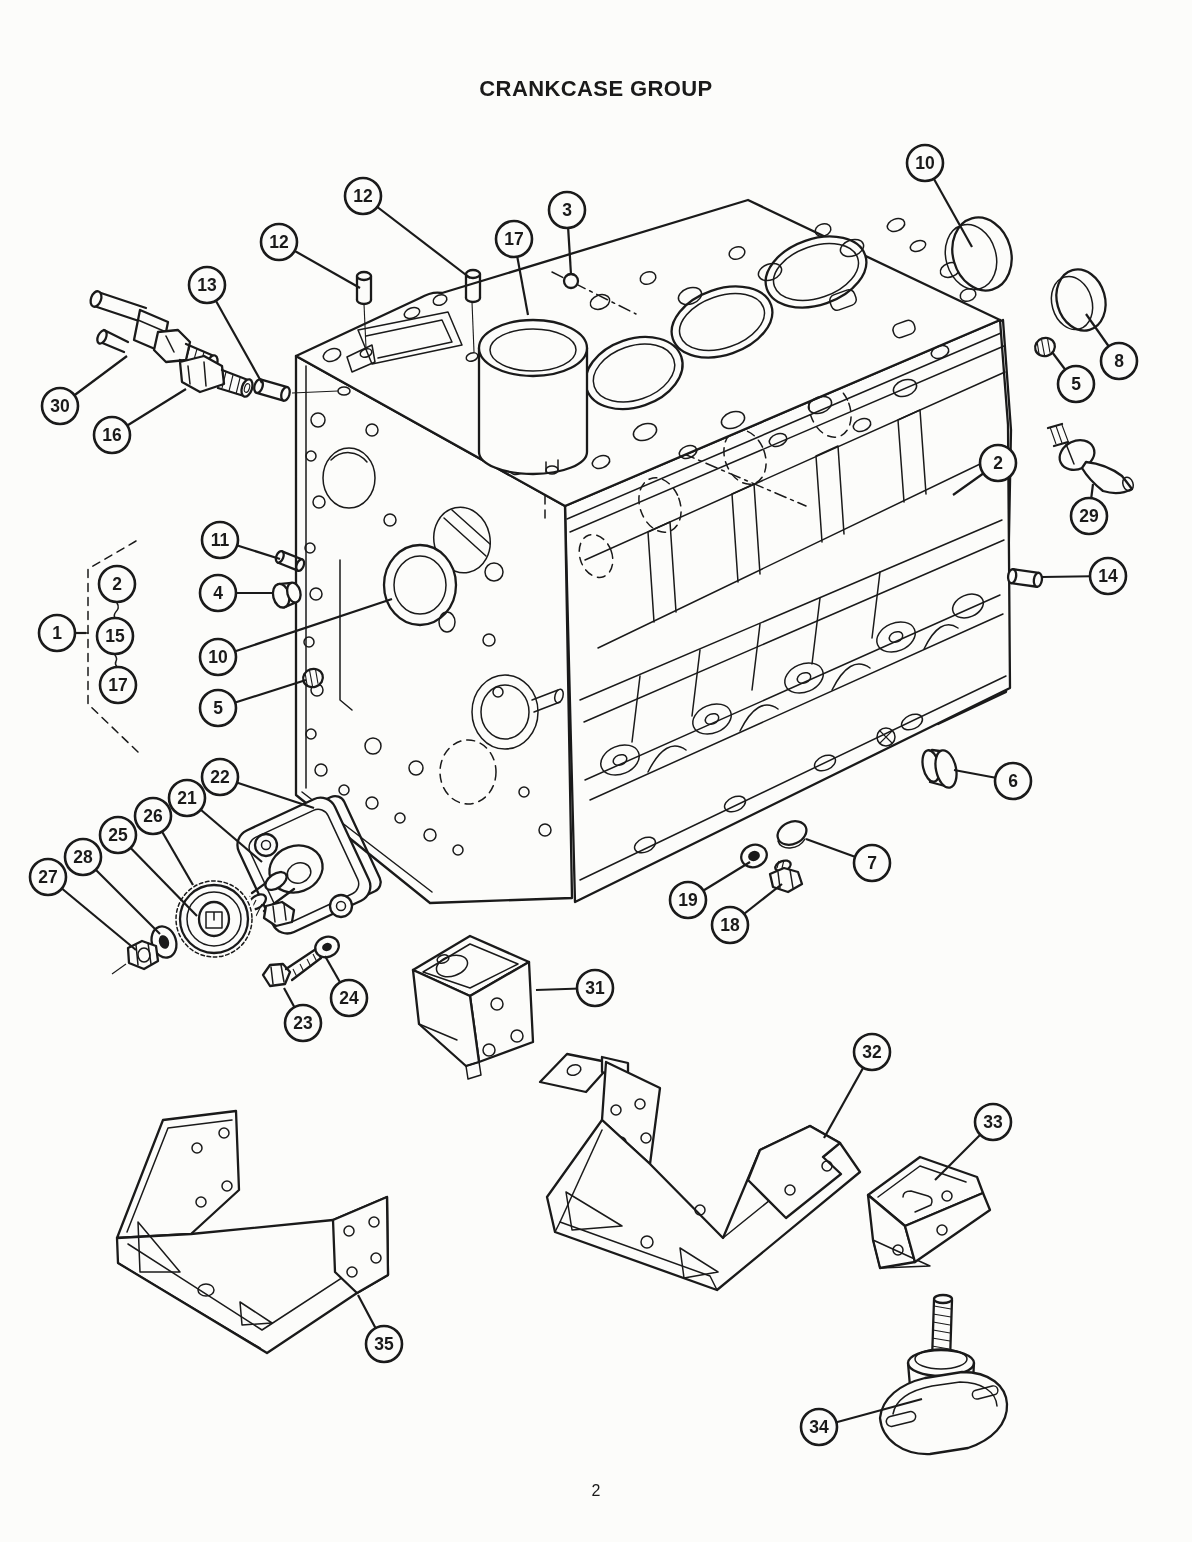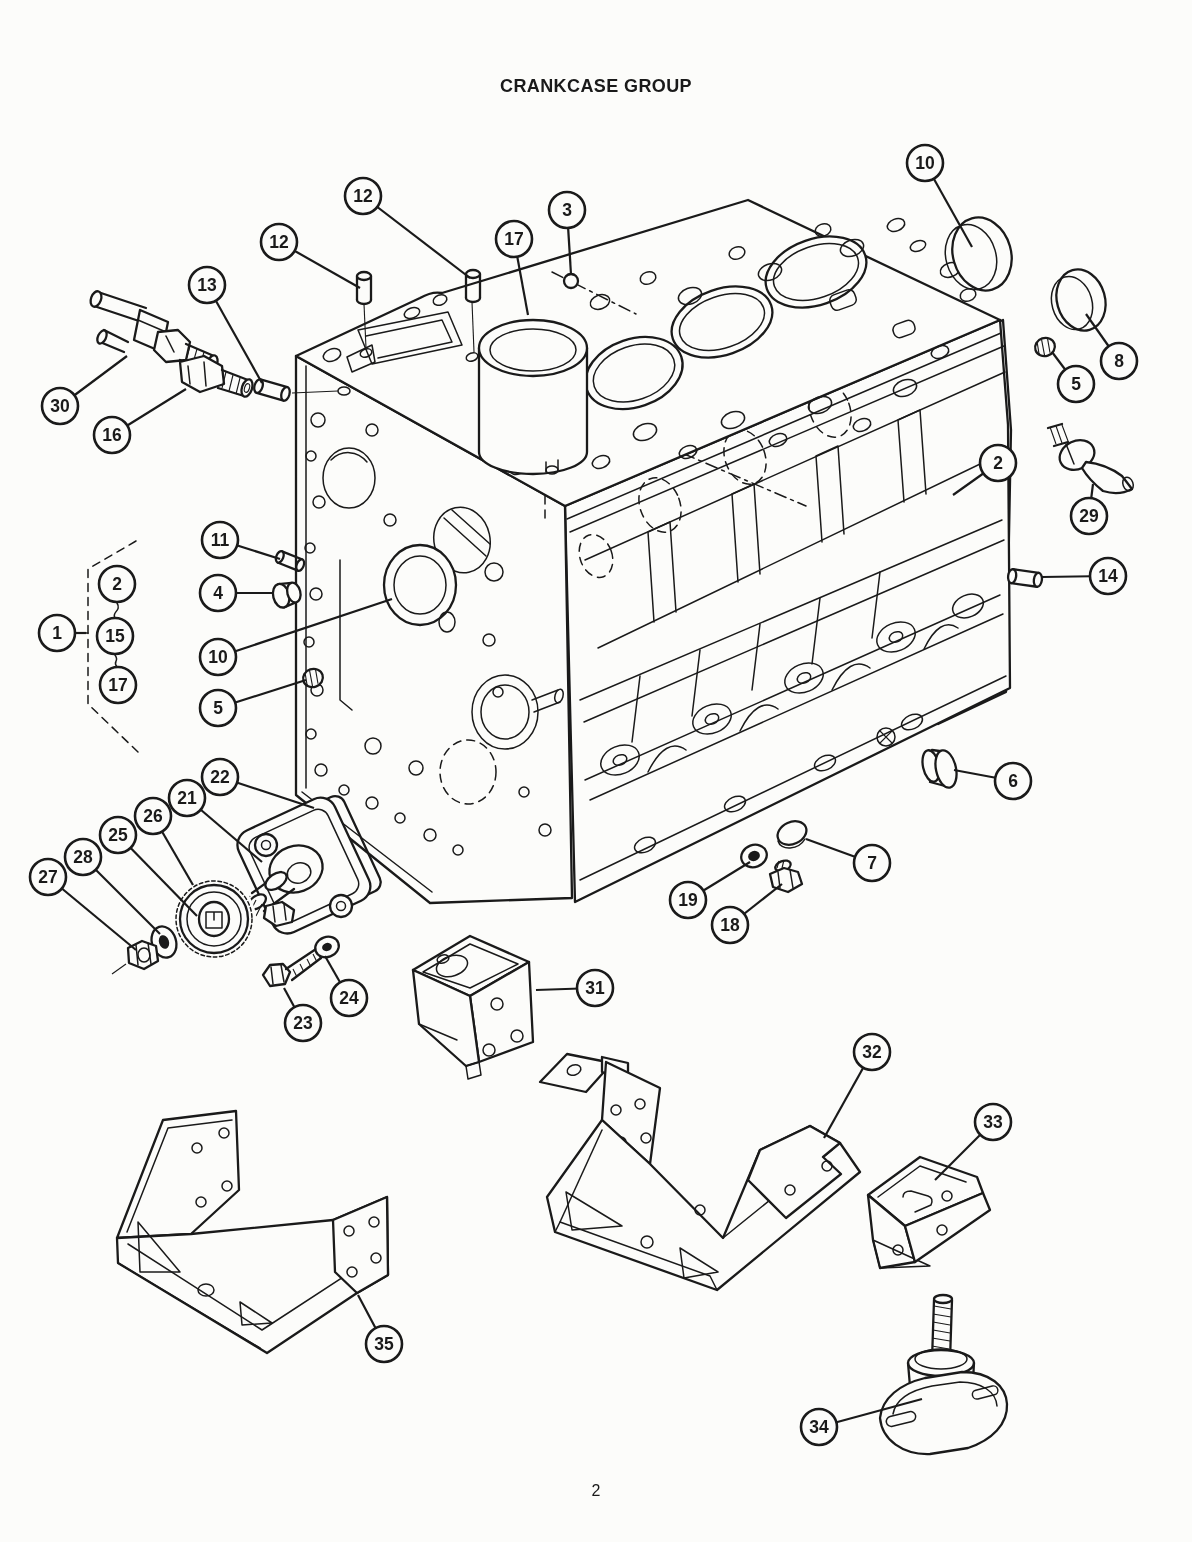--- a/index.html
+++ b/index.html
@@ -5,21 +5,21 @@
   :root{ --ink:#1a1a1a; --paper:#fcfcfa; }
   html,body{ margin:0; padding:0; background:#e8e8e4; }
   .page{
     position:relative; width:1192px; height:1542px; margin:0 auto;
     background:var(--paper);
     font-family:"Liberation Sans", sans-serif; color:var(--ink);
     overflow:hidden;
   }
   .page-title{
     position:absolute; top:76px; left:0; right:0;
-    text-align:center; font-size:18px; font-weight:bold; letter-spacing:.4px;
+    text-align:center; font-size:22px; font-weight:bold; letter-spacing:.4px;
   }
   .page-number{
     position:absolute; top:1482px; left:0; right:0;
     text-align:center; font-size:16px;
   }
   svg.figure{ position:absolute; top:0; left:0; }
   svg .ln   { stroke:var(--ink); fill:none; stroke-width:2.3; stroke-linejoin:round; stroke-linecap:round; }
   svg .thin { stroke:var(--ink); fill:none; stroke-width:1.5; stroke-linejoin:round; stroke-linecap:round; }
   svg .hair { stroke:var(--ink); fill:none; stroke-width:1.1; }
   svg .face { fill:var(--paper); }

